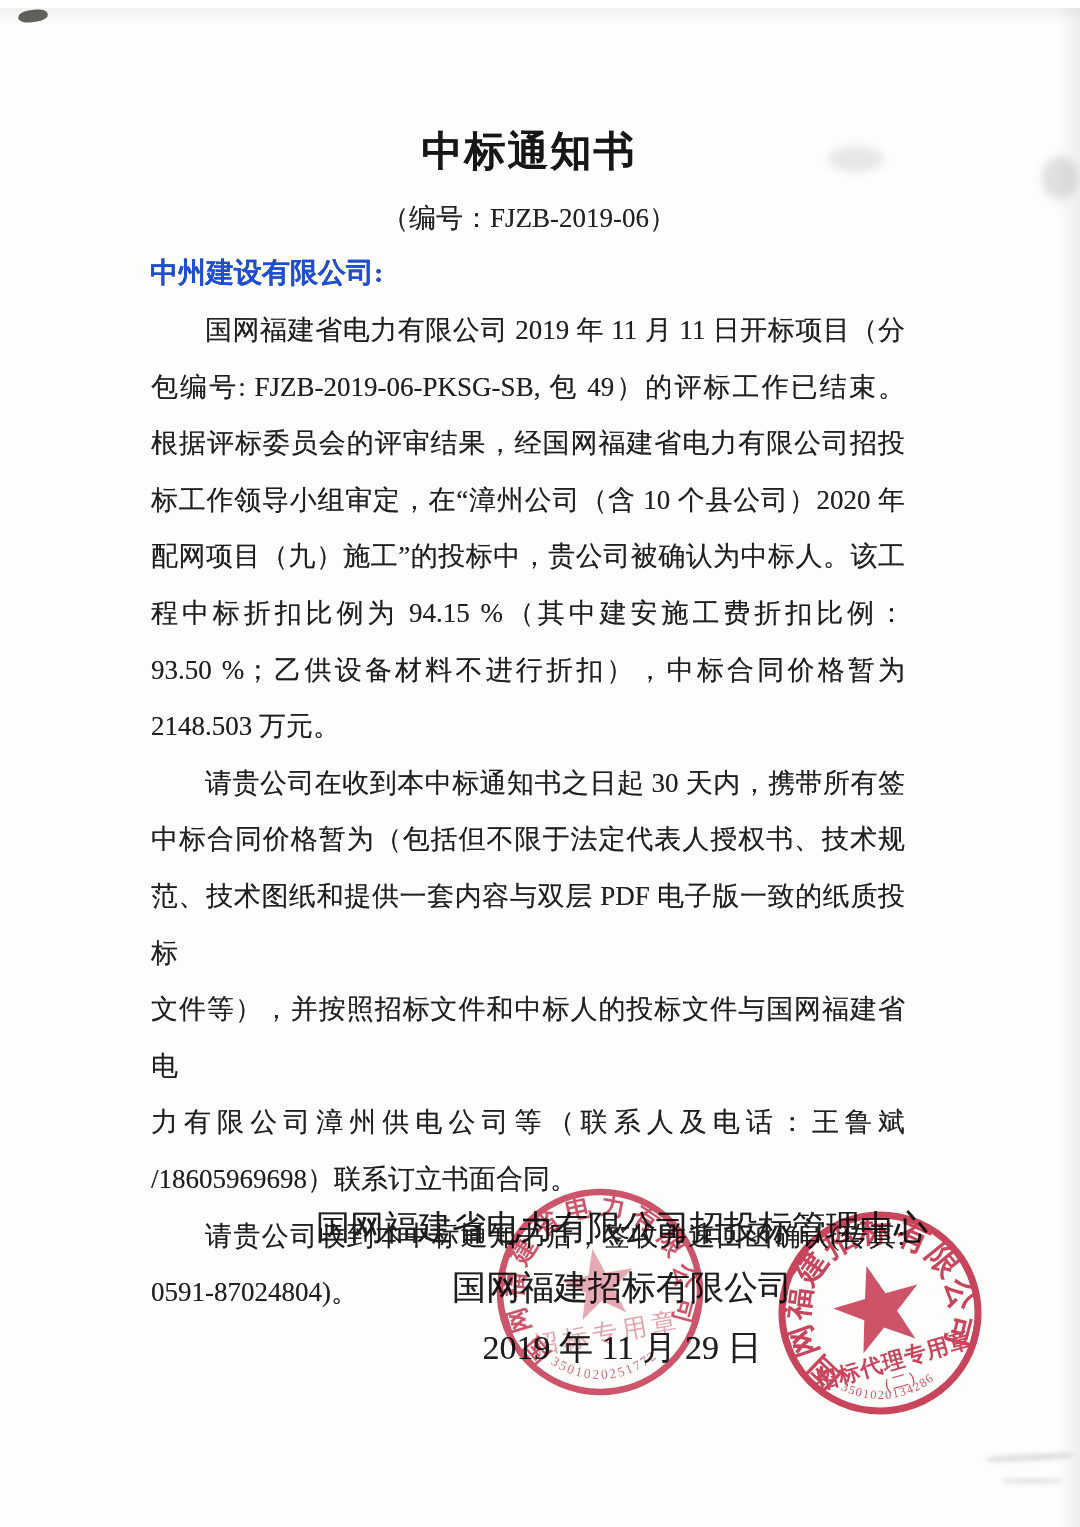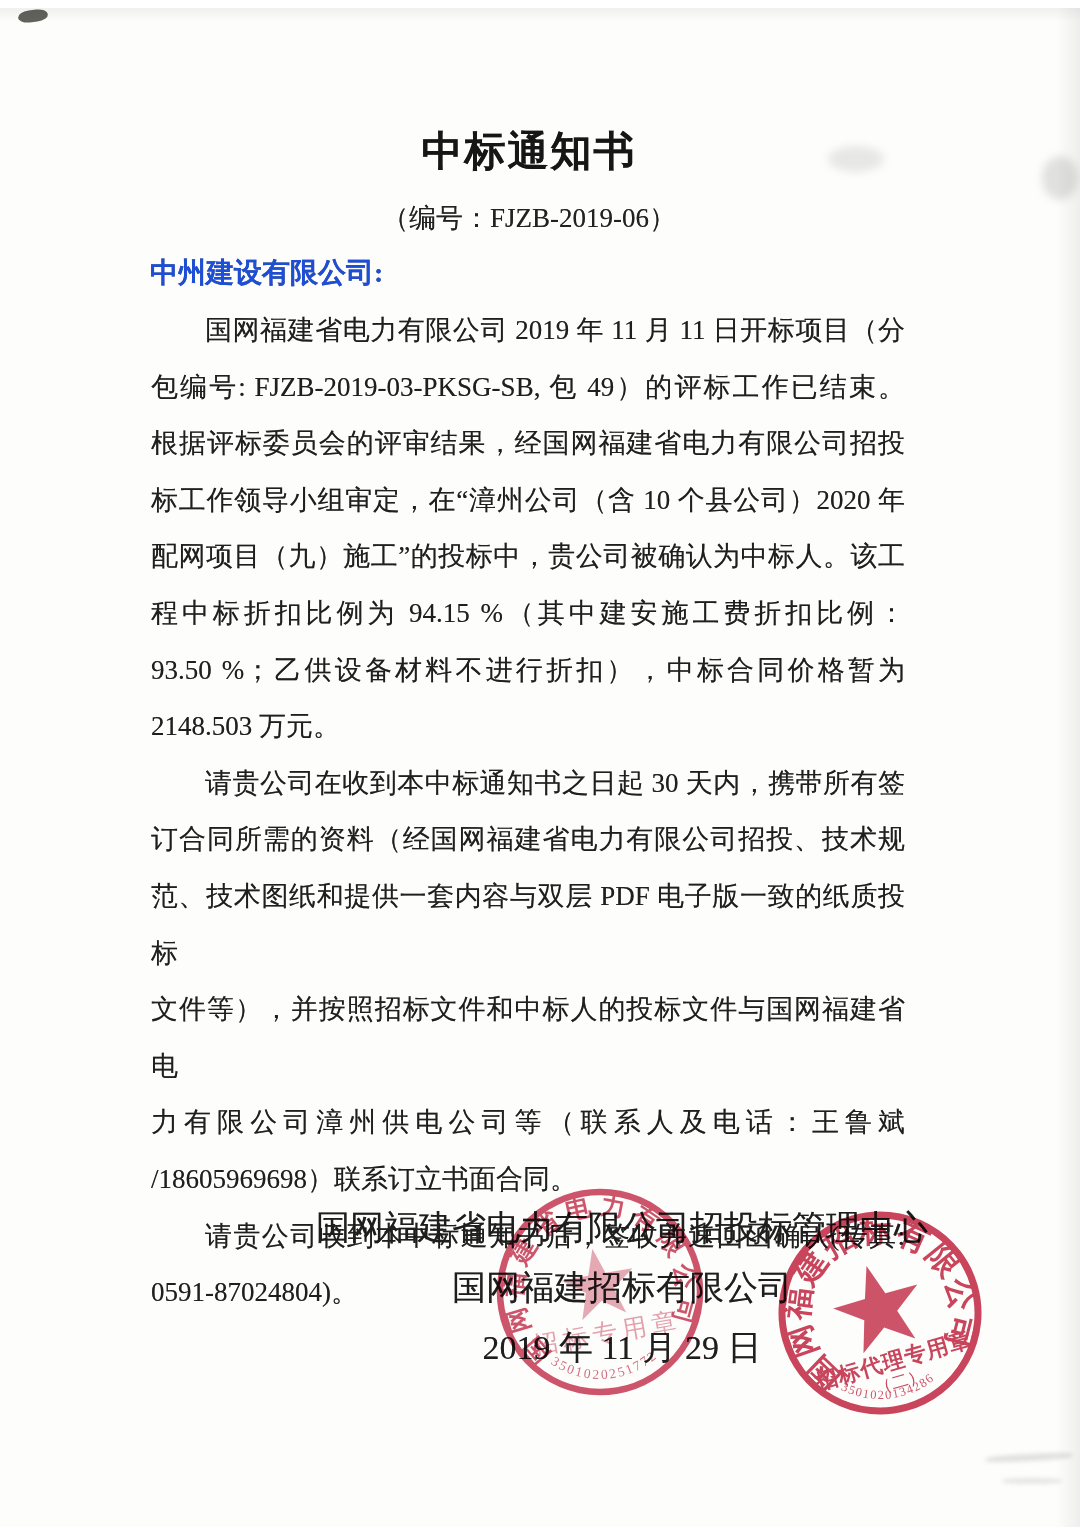--- a/index.html
+++ b/index.html
@@ -73,31 +73,31 @@
 
 <div class="page">
 
   <div class="doc-title">中标通知书</div>
   <div class="doc-number">（编号：FJZB-2019-06）</div>
   <div class="addressee">中州建设有限公司:</div>
 
   <div class="doc-body">
       <div>
         <div class="line indent">国网福建省电力有限公司 2019 年 11 月 11 日开标项目（分</div>
-        <div class="line">包编号: FJZB-2019-03-PKSG-SB, 包 49）的评标工作已结束。</div>
+        <div class="line">包编号: FJZB-2019-06-PKSG-SB, 包 49）的评标工作已结束。</div>
         <div class="line">根据评标委员会的评审结果，经国网福建省电力有限公司招投</div>
         <div class="line">标工作领导小组审定，在“漳州公司（含 10 个县公司）2020 年</div>
         <div class="line">配网项目（九）施工”的投标中，贵公司被确认为中标人。该工</div>
         <div class="line">程中标折扣比例为 94.15 %（其中建安施工费折扣比例：</div>
         <div class="line">93.50 %；乙供设备材料不进行折扣），中标合同价格暂为</div>
         <div class="line last">2148.503 万元。</div>
       </div>
       <div>
         <div class="line indent">请贵公司在收到本中标通知书之日起 30 天内，携带所有签</div>
-        <div class="line">订合同所需的资料（经国网福建省电力有限公司招投、技术规</div>
+        <div class="line">中标合同价格暂为（包括但不限于法定代表人授权书、技术规</div>
         <div class="line">范、技术图纸和提供一套内容与双层 PDF 电子版一致的纸质投标</div>
         <div class="line">文件等），并按照招标文件和中标人的投标文件与国网福建省电</div>
         <div class="line">力有限公司漳州供电公司等（联系人及电话：王鲁斌</div>
         <div class="line last">/18605969698）联系订立书面合同。</div>
       </div>
       <div>
         <div class="line indent">请贵公司收到本中标通知书后，签收并速回函确认(传真:</div>
         <div class="line last">0591-87024804)。</div>
       </div>
     </div>

